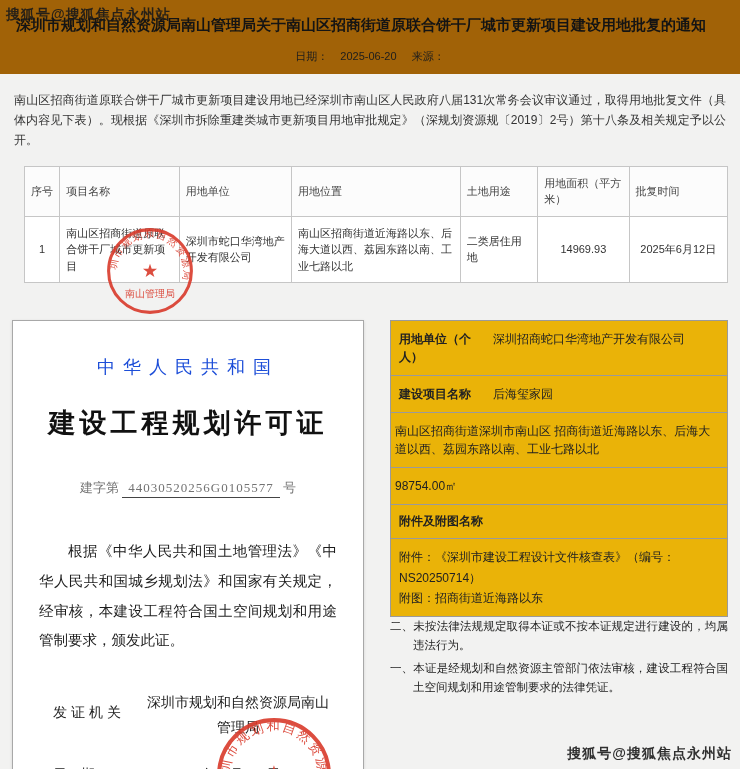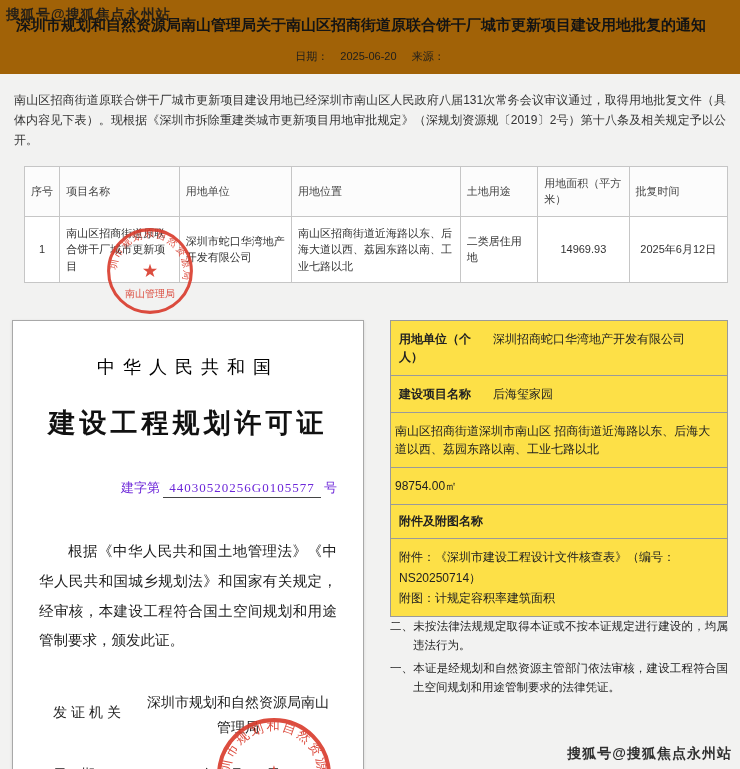--- a/index.html
+++ b/index.html
@@ -59,29 +59,29 @@
 
   
   .certificate {
     position:relative; width:352px; min-height:452px;
     background:#fff; border:1px solid #a8a8a8;
     box-shadow:0 1px 3px rgba(0,0,0,.12);
     padding:34px 26px 26px;
   }
   .cert-country {
     text-align:center; font-size:18px; letter-spacing:8px;
-    font-family:"Liberation Serif","DejaVu Serif",serif; color:#000000;
+    font-family:"Liberation Serif","DejaVu Serif",serif; color:#1d4ed8;
   }
   .cert-title {
     text-align:center; font-size:27px; font-weight:bold; letter-spacing:4px;
     margin-top:26px; color:#111;
     font-family:"Liberation Serif","DejaVu Serif",serif;
   }
   .cert-number {
-    text-align:right; margin-top:38px; font-size:13px; color:#6d28d9;
+    text-align:center; margin-top:38px; font-size:13px; color:#737373;
     font-family:"Liberation Serif","DejaVu Serif",serif;
   }
   .cert-number .num {
     border-bottom:1px solid #444; padding:0 6px 2px; letter-spacing:1px;
   }
   .cert-body {
     margin-top:40px; font-size:14.5px; line-height:2.05; color:#1c1c1c;
     text-align:justify; text-indent:2em;
     font-family:"Liberation Serif","DejaVu Serif",serif;
   }
@@ -99,21 +99,21 @@
   .cert-date .label { letter-spacing:14px; margin-left:14px; }
   .cert-date .value { flex:1; text-align:center; letter-spacing:3px; }
 
   
   .seal { position:absolute; opacity:.9; pointer-events:none; }
   .seal-table { width:92px; height:92px; left:92px; bottom:-34px; z-index:10; }
   .seal-cert  { width:122px; height:122px; right:28px; bottom:-26px; z-index:10; }
 
   
   .details { flex:1; font-size:12px; color:#222; }
-  .details-table { border:1px solid #9a9a9a; background:#fde047; }
+  .details-table { border:1px solid #9a9a9a; background:#eab308; }
   .d-row { display:flex; border-bottom:1px solid #9a9a9a; }
   .d-row:last-child { border-bottom:none; }
   .d-label {
     width:98px; padding:9px 8px; font-weight:bold; line-height:1.5;
     flex-shrink:0;
   }
   .d-value { flex:1; padding:9px 8px 9px 4px; line-height:1.5; }
   .d-attach-label { padding:8px; font-weight:bold; border-bottom:1px solid #9a9a9a; }
   .d-attach-lines { padding:8px; line-height:1.7; }
 
@@ -222,21 +222,21 @@
       </div>
       <div class="d-row">
         <div class="d-value">南山区招商街道深圳市南山区 招商街道近海路以东、后海大道以西、荔园东路以南、工业七路以北</div>
       </div>
       <div class="d-row">
         <div class="d-value">98754.00㎡</div>
       </div>
       <div class="d-attach-label">附件及附图名称</div>
       <div class="d-attach-lines">
         <div>附件：《深圳市建设工程设计文件核查表》（编号：NS20250714）</div>
-        <div>附图：计规定容积率建筑面积</div>
+        <div>附图：招商街道近海路以东</div>
       </div>
     </div>
 
     <div>
       <div class="rule-item">二、未按法律法规规定取得本证或不按本证规定进行建设的，均属违法行为。</div>
       <div class="rule-item">一、本证是经规划和自然资源主管部门依法审核，建设工程符合国土空间规划和用途管制要求的法律凭证。</div>
 
     </div>
   </div>
 </div>

